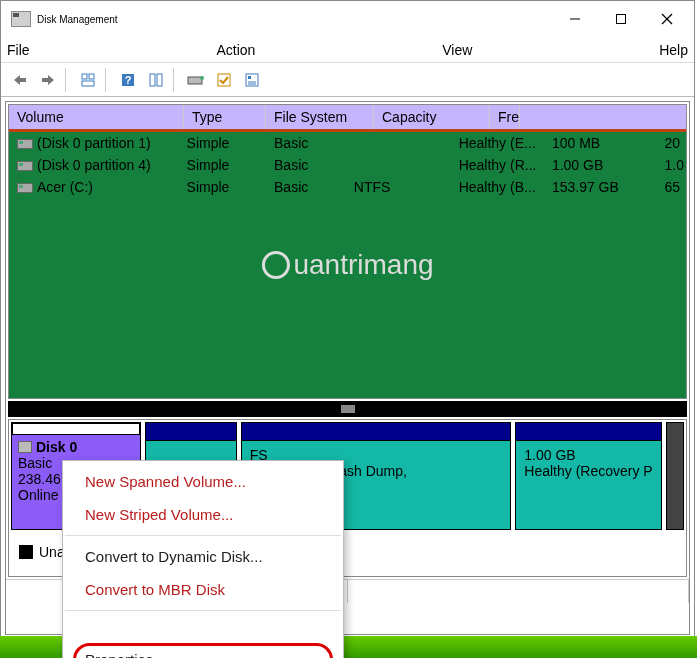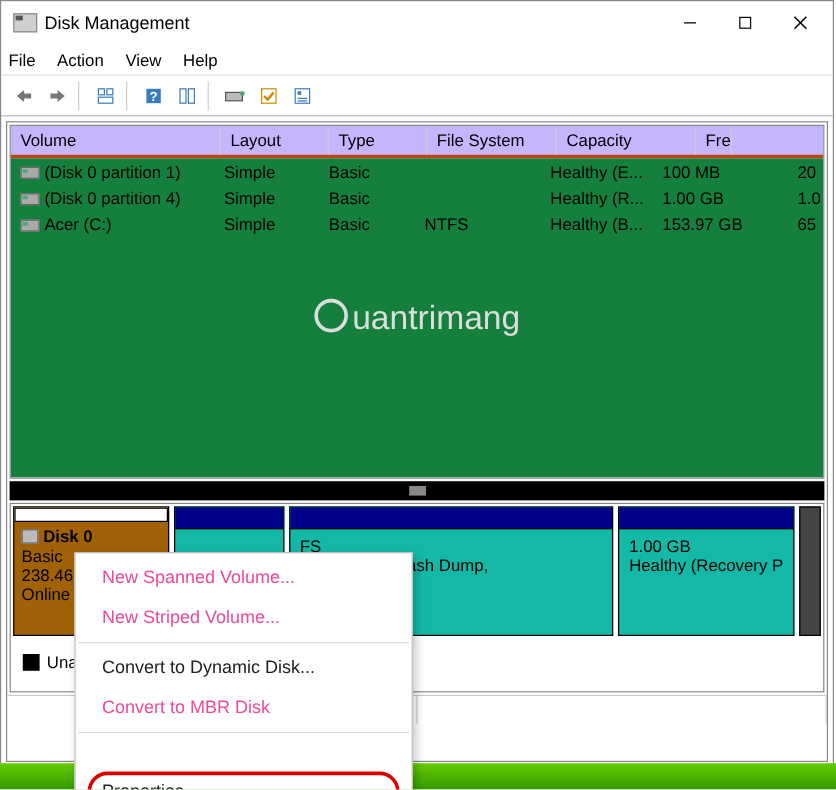--- a/index.html
+++ b/index.html
@@ -3,25 +3,25 @@
 <meta charset="utf-8">
 <style>
   * { box-sizing: border-box; margin: 0; padding: 0; font-family: 'Segoe UI', Tahoma, sans-serif; }
   body { background: #fff; width: 697px; height: 658px; overflow: hidden; position: relative; }
   
   .window { border: 1px solid #888; width: 695px; height: 640px; background: #fff; position: relative; }
   
   .titlebar { display: flex; align-items: center; height: 36px; padding: 0 4px; }
   .titlebar .icon { width: 20px; height: 16px; background: #d0d0d0; border: 1px solid #888; margin: 0 6px; position: relative; }
   .titlebar .icon::before { content:''; position:absolute; top:1px; left:1px; width:6px; height:4px; background:#555; }
-  .titlebar .title { font-size: 15px; flex: 1; }
+  .titlebar .title { font-size: 10px; flex: 1; }
   .winbtn { width: 46px; height: 32px; display: flex; align-items: center; justify-content: center; font-size: 14px; }
   .winbtn svg { width: 12px; height: 12px; }
   
-  .menubar { display: flex; height: 26px; align-items: center; padding: 0 6px; gap: 18px; border-bottom: 1px solid #ddd; }
+  .menubar { display: flex; height: 26px; align-items: center; padding: 0 6px; gap: 18px; border-bottom: 1px solid #ddd; justify-content: space-between; }
   .menubar span { font-size: 14px; }
   
   .toolbar { display: flex; align-items: center; height: 34px; padding: 0 6px; gap: 2px; border-bottom: 1px solid #bbb; }
   .tbtn { width: 26px; height: 26px; display: flex; align-items: center; justify-content: center; border: 1px solid transparent; }
   .tsep { width: 6px; height: 24px; border-left: 1px solid #ccc; margin: 0 2px; }
   
   .content-frame { border: 1px solid #888; margin: 4px; height: calc(100% - 104px); display:flex; flex-direction: column; }
   
   .table-wrap { border: 1px solid #888; margin: 2px; position: relative; overflow:hidden; }
   .thead { display: flex; background: #c4b5fd; border-bottom: 3px solid #c2410c; }
@@ -33,29 +33,29 @@
   .vol-icon::after { content:''; position:absolute; top:1px; left:1px; width:4px; height:3px; background:#4a7; }
   
   .c-vol   { width: 175px; }
   .c-layout{ width: 90px; }
   .c-type  { width: 82px; }
   .c-fs    { width: 108px; }
   .c-status{ width: 96px; }
   .c-cap   { width: 116px; }
   .c-free  { width: 30px; }
   
-  .watermark { position:absolute; top:50%; left:50%; transform:translate(-50%,-50%); font-size:28px; color:#dcdcdc; font-weight:500; display:flex; gap:4px; pointer-events:none; }
+  .watermark { position:absolute; top:50%; left:50%; transform:translate(-50%,-50%); font-size:28px; color:#dcdcdc; font-weight:500; display:flex; align-items:center; gap:4px; pointer-events:none; }
   .watermark .wlogo { width:28px; height:28px; border:3px solid #dcdcdc; border-radius:50%; }
   
   .splitter { height: 16px; background:#000; margin:0 2px; position:relative; }
   .splitter::after { content:''; position:absolute; left:50%; top:4px; width:14px; height:8px; background:#888; transform:translateX(-50%); }
   
   .disk-area { margin: 2px; border:1px solid #888; padding:2px; height: 158px; }
   .disk-row { display:flex; gap:4px; height:108px; }
-  .disk-label { width:132px; border:1px solid #000; padding:4px 6px; font-size:14px; background:#a16207; }
+  .disk-label { width:132px; border:1px solid #000; padding:4px 6px; font-size:14px; background:#8b5cf6; }
   .disk-label .bar { height:12px; background:#fff; border:1px solid #000; margin:-4px -6px 4px -6px; }
   .disk-label strong { display:flex; align-items:center; gap:4px; }
   .disk-label strong .dicon { width:14px; height:12px; background:#bbb; border:1px solid #666; }
   
   .part { border:1px solid #000; background:#14b8a6; font-size:14px; padding:0; position:relative; }
   .part .pbar { height:18px; background:#00008b; border-bottom:1px solid #000; }
   .part .pbody { padding:6px 8px; }
   .p1 { width:94px; }
   .p2 { width:276px; }
   .p3 { width:150px; }
@@ -63,21 +63,21 @@
   
   .legend-row { margin-top:10px; padding:4px 8px; font-size:14px; display:flex; align-items:center; gap:6px; }
   .lsq { width:14px; height:14px; background:#000; }
   
   .statusbar { height:24px; border-top:1px solid #ccc; display:flex; }
   .statusbar div { flex:1; border-right:1px solid #ccc; }
   
   
   .ctxmenu { position:absolute; left:62px; top:460px; width:282px; background:#fff; border:1px solid #bbb; box-shadow:3px 3px 8px rgba(0,0,0,.25); z-index:50; padding:4px 0; }
   .ctxitem { padding:8px 22px; font-size:15px; color:#222; }
-  .ctxitem.disabled { color:#ec4899; }
+  .ctxitem.disabled { color:#b91c1c; }
   .ctxsep { height:1px; background:#ddd; margin:4px 2px; }
   .ctxitem.hl { position:relative;margin-top:32px; }
   .ctxitem.hl::after { content:''; position:absolute; left:10px; right:10px; top:0; bottom:0; border:3px solid #d00; border-radius:18px; pointer-events:none; }
   
   .grass { position:absolute; bottom:0; left:0; right:0; height:22px; background:linear-gradient(#6c0,#390); z-index:1; }
 </style>
 </head>
 <body>
 
 <div class="window">
@@ -163,21 +163,20 @@
           <line x1="4" y1="12" x2="12" y2="12" stroke="#3a7bbf"></line>
         </svg>
       </div>
   </div>
 
   <div class="content-frame">
 
     <div class="table-wrap">
       <div class="thead">
         <div class="th c-vol">Volume</div>
-        <div class="th c-layout">Layout</div>
         <div class="th c-type">Type</div>
         <div class="th c-fs">File System</div>
         <div class="th c-cap">Capacity</div>
         <div class="th c-free">Fre</div>
       </div>
       <div class="tbody">
         <div class="tr">
           <div class="td c-vol"><span class="vol-icon"></span><span>(Disk 0 partition 1)</span></div>
           <div class="td c-layout">Simple</div>
           <div class="td c-type">Basic</div>

